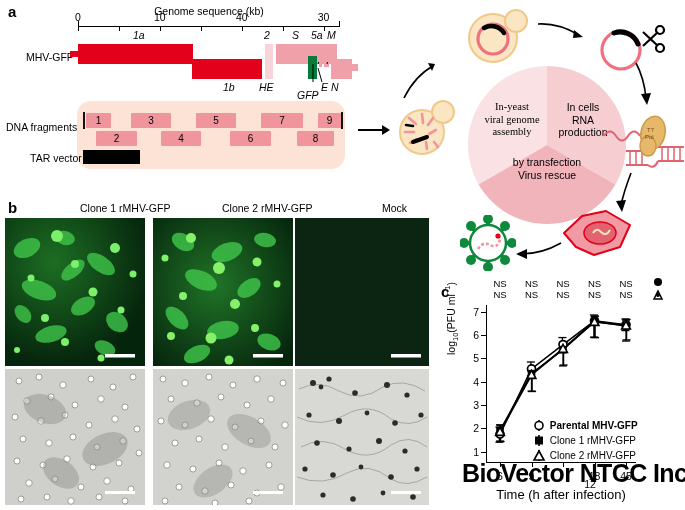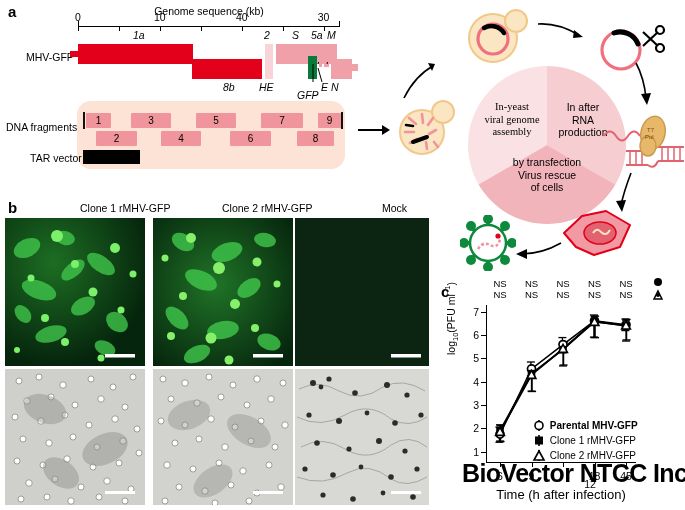--- a/index.html
+++ b/index.html
@@ -90,21 +90,21 @@
 <div class="abs gbar pink" style="left:324px;top:44px;width:5px;height:23px;"></div>
 <div class="abs gbar pink" style="left:331px;top:59px;width:21px;height:20px;"></div>
 <div class="abs gbar pink" style="left:351px;top:64px;width:7px;height:7px;"></div>
 
 <div class="abs lbl-i" style="left:133px;top:30px;">1a</div>
 <div class="abs lbl-i" style="left:264px;top:30px;">2</div>
 <div class="abs lbl-i" style="left:292px;top:30px;">S</div>
 <div class="abs lbl-i" style="left:311px;top:30px;">5a</div>
 <div class="abs lbl-i" style="left:327px;top:30px;">M</div>
 
-<div class="abs lbl-i" style="left:223px;top:82px;">8b</div>
+<div class="abs lbl-i" style="left:223px;top:82px;">1b</div>
 <div class="abs lbl-i" style="left:259px;top:82px;">HE</div>
 <div class="abs lbl-i" style="left:297px;top:90px;">GFP</div>
 <div class="abs lbl-i" style="left:321px;top:82px;">E</div>
 <div class="abs lbl-i" style="left:331px;top:82px;">N</div>
 
 <svg class="abs" style="left:296px;top:62px;" width="40" height="30">
   <line x1="17" y1="20" x2="17" y2="6" stroke="#000" stroke-width="1"></line>
   <line x1="17" y1="6" x2="17" y2="2" stroke="#000" stroke-width="1"></line>
   <line x1="26" y1="20" x2="22" y2="6" stroke="#000" stroke-width="1"></line>
   <line x1="22" y1="2" x2="25" y2="-6" stroke="#000" stroke-width="1"></line>
@@ -140,28 +140,27 @@
   <path d="M79,79 L79,0 A79,79 0 0,0 10.6,118.5 Z" fill="#fae2e4"></path>
   <path d="M79,79 L79,0 A79,79 0 0,1 147.4,118.5 Z" fill="#f6cdd1"></path>
   <path d="M79,79 L147.4,118.5 A79,79 0 0,1 10.6,118.5 Z" fill="#f2b4bb"></path>
 </svg>
 <div class="abs pie-txt" style="left:478px;top:101px;width:68px;font-family:Liberation Serif, serif;">
   <div>In-yeast</div>
   <div>viral genome</div>
   <div>assembly</div>
 </div>
 <div class="abs pie-txt" style="left:549px;top:101px;width:68px;">
-  <div>In after</div>
+  <div>In cells</div>
   <div>RNA</div>
   <div>production</div>
 </div>
 <div class="abs pie-txt" style="left:483px;top:156px;width:128px;">
   <div>by transfection</div>
   <div>Virus rescue</div>
-  <div>of cells</div>
 </div>
 
 <svg class="abs" style="left:396px;top:96px;" width="62" height="62">
   <circle cx="26" cy="36" r="22" fill="#fae6c2" stroke="#f0c88a" stroke-width="2"></circle>
   <circle cx="47" cy="16" r="11" fill="#fae6c2" stroke="#f0c88a" stroke-width="2"></circle>
   <g stroke="#f0959c" stroke-width="2.6" stroke-linecap="round">
     <line x1="13" y1="22" x2="20" y2="28"></line>
       <line x1="26" y1="18" x2="27" y2="27"></line>
     <line x1="37" y1="22" x2="32" y2="29"></line>
       <line x1="9" y1="36" x2="18" y2="36"></line>

